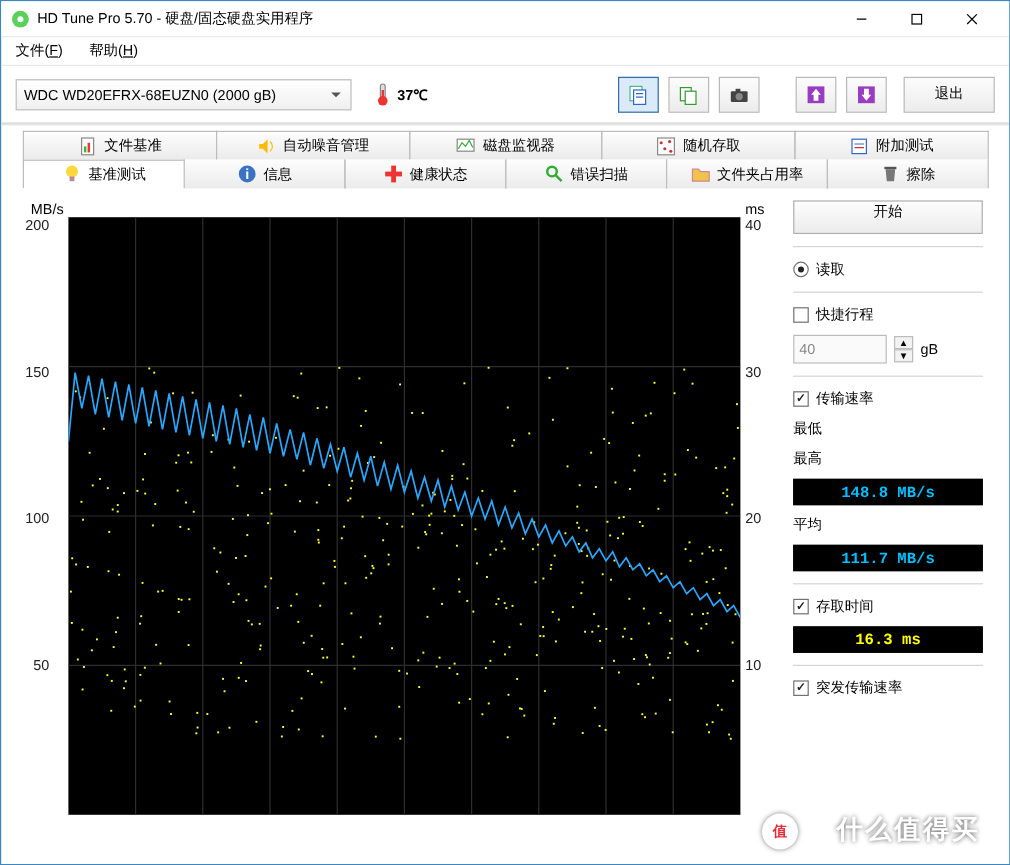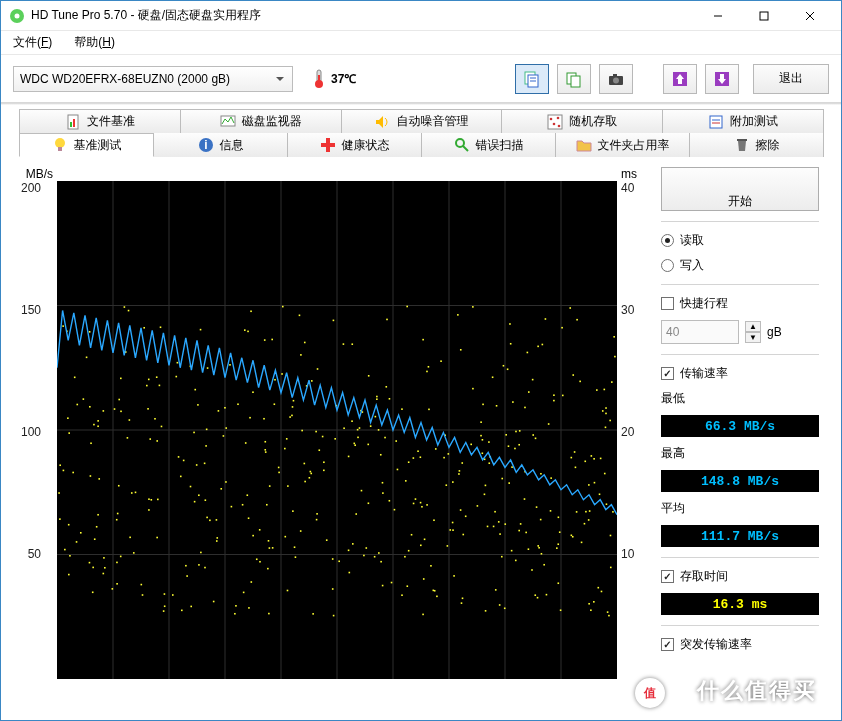--- a/index.html
+++ b/index.html
@@ -48,21 +48,21 @@
 .chart-hdr { display: flex; }
 .chart-hdr .lhdr { width: 40px; text-align: right; padding-right: 4px; }
 .chart-hdr .rhdr { width: 34px; text-align: left; padding-left: 4px; }
 .chart-area { display: flex; }
 .y-left { width: 40px; display: flex; flex-direction: column; justify-content: space-between; align-items: flex-end; padding-right: 16px; font-size: 12px; color: #222; }
 .y-right { width: 34px; display: flex; flex-direction: column; justify-content: space-between; align-items: flex-start; padding-left: 4px; font-size: 12px; color: #222; }
 #chart-svg { background: #000; display: block; }
 
 
 .rpanel { width: 158px; display: flex; flex-direction: column; gap: 8px; }
-.btn-start { height: 44px; border: 1px solid #adadad; background: linear-gradient(#fdfdfd,#ececec); cursor: pointer; display: flex; align-items: flex-end; justify-content: center; }
+.btn-start { height: 28px; border: 1px solid #adadad; background: linear-gradient(#fdfdfd,#ececec); cursor: pointer; display: flex; align-items: flex-start; justify-content: center; }
 .rdivider { height: 1px; background: #d4d4d4; margin: 2px 0; }
 .radio-row, .chk-row { display: flex; align-items: center; gap: 6px; cursor: pointer; }
 .radio { width: 13px; height: 13px; border: 1px solid #707070; border-radius: 50%; display: inline-flex; align-items: center; justify-content: center; }
 .radio.on::after { content: ""; width: 5px; height: 5px; background: #222; border-radius: 50%; }
 .chk { width: 13px; height: 13px; border: 1px solid #707070; display: inline-flex; align-items: center; justify-content: center; font-size: 10px; line-height: 1; }
 .chk.on::after { content: "✓"; color: #222; font-weight: bold; }
 .spin { display: flex; align-items: center; gap: 6px; }
 .spin input { width: 78px; height: 24px; border: 1px solid #bcbcbc; padding: 0 4px; color: #888; }
 .spin .arrows { display: flex; flex-direction: column; }
 .spin .arrows div { width: 16px; height: 11px; border: 1px solid #bcbcbc; background: #f2f2f2; font-size: 8px; display: flex; align-items: center; justify-content: center; cursor: pointer; }
@@ -166,31 +166,31 @@
     <div class="tab">
         <svg class="ti" viewBox="0 0 16 16">
           <rect x="3" y="1" width="10" height="14" fill="#fff" stroke="#888"></rect>
           <rect x="5" y="8" width="2" height="5" fill="#3b3"></rect>
           <rect x="8" y="5" width="2" height="8" fill="#e33"></rect>
         </svg>
         <span>文件基准</span>
       </div>
     <div class="tab">
         <svg class="ti" viewBox="0 0 16 16">
+          <polygon points="2,6 5,6 9,2 9,14 5,10 2,10" fill="#fb0"></polygon>
+          <path d="M11 4 A5 5 0 0 1 11 12" fill="none" stroke="#fb0"></path>
+        </svg>
+        <span>自动噪音管理</span>
+      </div>
+    <div class="tab">
+        <svg class="ti" viewBox="0 0 16 16">
           <rect x="1" y="2" width="14" height="10" fill="#fff" stroke="#888"></rect>
           <polyline points="2,10 5,5 8,8 11,3 14,9" fill="none" stroke="#3a3"></polyline>
         </svg>
         <span>磁盘监视器</span>
-      </div>
-    <div class="tab">
-        <svg class="ti" viewBox="0 0 16 16">
-          <polygon points="2,6 5,6 9,2 9,14 5,10 2,10" fill="#fb0"></polygon>
-          <path d="M11 4 A5 5 0 0 1 11 12" fill="none" stroke="#fb0"></path>
-        </svg>
-        <span>自动噪音管理</span>
       </div>
     <div class="tab">
         <svg class="ti" viewBox="0 0 16 16">
           <rect x="1" y="1" width="14" height="14" fill="#fff" stroke="#888"></rect>
           <circle cx="4" cy="5" r="1.3" fill="#c33"></circle>
           <circle cx="11" cy="4" r="1.3" fill="#c33"></circle>
           <circle cx="7" cy="10" r="1.3" fill="#c33"></circle>
           <circle cx="12" cy="12" r="1.3" fill="#c33"></circle>
         </svg>
         <span>随机存取</span>
@@ -713,44 +713,39 @@
 
   <div class="rpanel">
     <div class="btn-start">
         <span>开始</span>
       </div>
     <div class="rdivider"></div>
     <div class="radio-row">
         <span class="radio on"></span>
         <span>读取</span>
       </div>
-    <div class="radio-row">
-        <span class="radio"></span>
-        <span>写入</span>
-      </div>
     <div class="rdivider"></div>
     <div class="chk-row">
         <span class="chk"></span>
         <span>快捷行程</span>
       </div>
     <div class="spin">
       <input disabled="" value="40" style="">
       <div class="arrows">
           <div>▲</div>
           <div>▼</div>
         </div>
       <span>gB</span>
     </div>
     <div class="rdivider"></div>
     <div class="chk-row">
         <span class="chk on"></span>
         <span>传输速率</span>
       </div>
     <div class="lbl">最低</div>
-    <div class="valbox blue">66.3 MB/s</div>
     <div class="lbl">最高</div>
     <div class="valbox blue">148.8 MB/s</div>
     <div class="lbl">平均</div>
     <div class="valbox blue">111.7 MB/s</div>
     <div class="rdivider"></div>
     <div class="chk-row">
         <span class="chk on"></span>
         <span>存取时间</span>
       </div>
     <div class="valbox yellow">16.3 ms</div>

